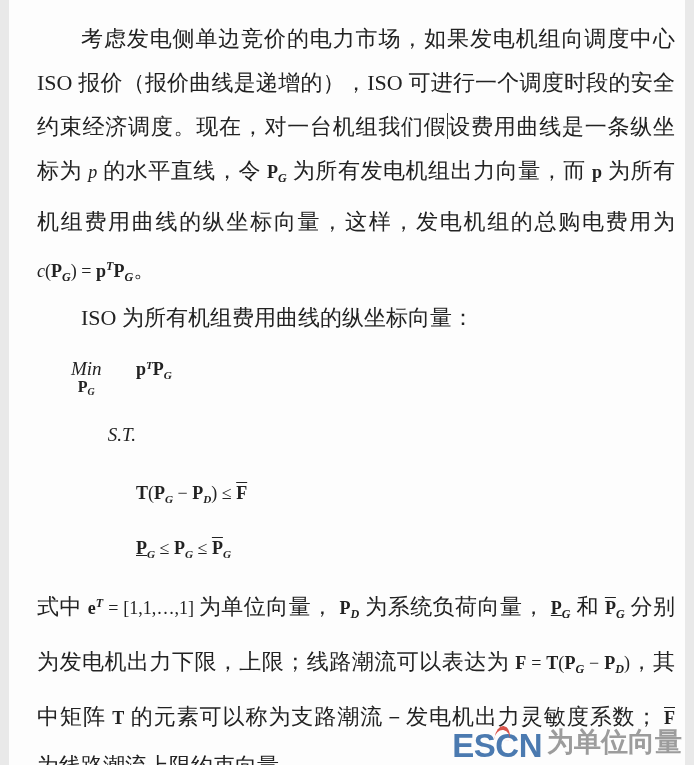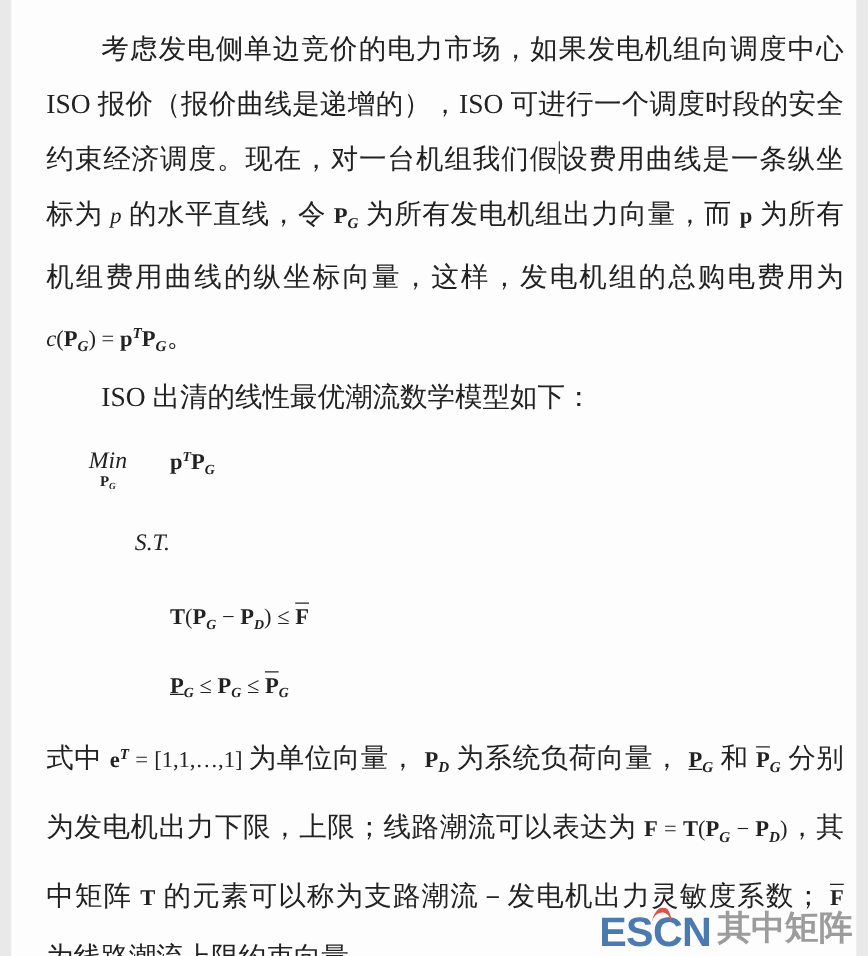--- a/index.html
+++ b/index.html
@@ -28,21 +28,21 @@
   .cur{display:inline-block;width:0;height:26px;border-left:1.5px solid #3a3a3a;vertical-align:-5px;}
 
   
   .eq-row{position:absolute;left:62px;display:flex;align-items:flex-start;font-size:18px;}
   .eq-row .sub{font-size:0.62em;}
   .eq-row .sup{font-size:0.62em;}
   .eq-label{flex:0 0 65px;width:65px;font-size:19px;}
   .eq-body{white-space:nowrap;padding-top:1px;}
   .stack{display:inline-flex;flex-direction:column;align-items:center;line-height:1.05;}
   .stack .top{font-size:19px;}
-  .stack .bot{font-size:12px;}
+  .stack .bot{font-size:16px;}
   .eq1{top:358px;}
   .eq2{top:424px;text-align:right;}
   .eq3{top:482px;}
   .eq4{top:537px;}
 
   
   .watermark{
     position:absolute;right:3px;bottom:3px;
     display:flex;align-items:flex-start;
     font-family:"Liberation Sans","DejaVu Sans",sans-serif;
@@ -57,21 +57,21 @@
   }
   .wm-cjk{font-size:27px;color:var(--wm-gray,#9c9c9c);margin-left:5px;}
 </style>
 </head>
 <body>
 
 <div class="doc">
 
   <p class="para p1"><span>考虑发电侧单边竞价的电力市场，如果发电机组向调度中心 ISO 报价（报价曲线是递增的），ISO 可进行一个调度时段的安全约束经济调度。现在，对一台机组我们假</span><span class="cur"></span><span>设费用曲线是一条纵坐标为 </span><span class="fm i">p</span><span> 的水平直线，令 </span><span class="fm b">P</span><span class="sub">G</span><span> 为所有发电机组出力向量，而 </span><span class="fm b">p</span><span> 为所有机组费用曲线的纵坐标向量，这样，发电机组的总购电费用为 </span><span class="fm i">c</span><span class="fm">(</span><span class="fm b">P</span><span class="sub">G</span><span class="fm">) = </span><span class="fm b">p</span><span class="sup">T</span><span class="fm b">P</span><span class="sub">G</span><span>。</span></p>
 
-  <p class="para p2"><span>ISO 出清的线性最优潮流数学模型如下：</span></p>
+  <p class="para p2"><span>ISO 为所有机组费用曲线的纵坐标向量：</span></p>
 
   <div class="eq-row eq1">
     <span class="eq-label">
       <span class="stack">
         <span class="top"><span class="i">Min</span></span>
         <span class="bot"><span class="b">P</span><span class="sub">G</span></span>
       </span>
     </span>
     <span class="eq-body"><span class="b">p</span><span class="sup">T</span><span class="b">P</span><span class="sub">G</span></span>
   </div>
@@ -90,16 +90,16 @@
     <span class="eq-body"><span class="b un">P</span><span class="sub">G</span><span> ≤ </span><span class="b">P</span><span class="sub">G</span><span> ≤ </span><span class="b ov">P</span><span class="sub">G</span></span>
   </div>
 
   <p class="para p3"><span>式中 </span><span class="fm b">e</span><span class="sup">T</span><span class="fm"> = [1,1,…,1] </span><span>为单位向量， </span><span class="fm b">P</span><span class="sub">D</span><span> 为系统负荷向量， </span><span class="fm b un">P</span><span class="sub">G</span><span> 和 </span><span class="fm b ov">P</span><span class="sub">G</span><span> 分别为发电机出力下限，上限；线路潮流可以表达为 </span><span class="fm b">F</span><span class="fm"> = </span><span class="fm b">T</span><span class="fm">(</span><span class="fm b">P</span><span class="sub">G</span><span class="fm"> − </span><span class="fm b">P</span><span class="sub">D</span><span class="fm">)</span><span>，其中矩阵 </span><span class="fm b">T</span><span> 的元素可以称为支路潮流－发电机出力灵敏度系数； </span><span class="fm b ov">F</span><span> 为线路潮流上限约束向量。</span></p>
 
   <div class="watermark">
     <span class="wm-latin">
       <span>ESCN</span>
       <span class="wm-accent"></span>
     </span>
-    <span class="wm-cjk">其中矩阵</span>
+    <span class="wm-cjk">为单位向量</span>
   </div>
 
 </div>
 
 </body></html>

